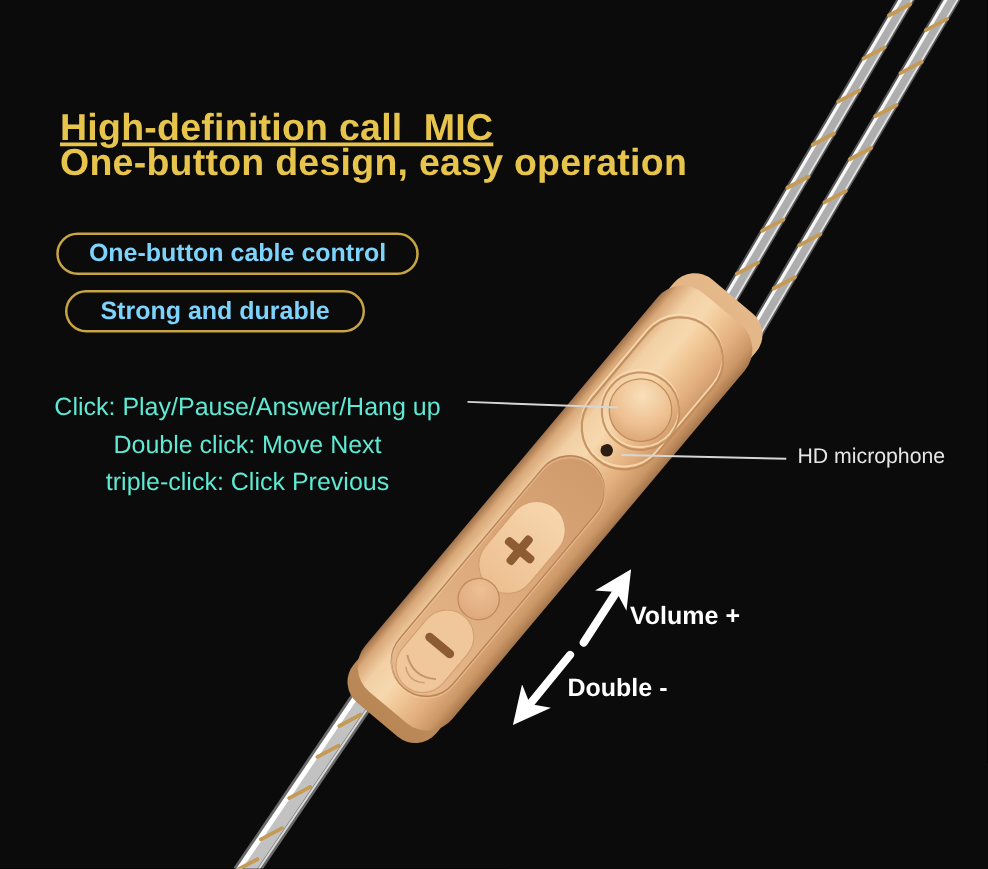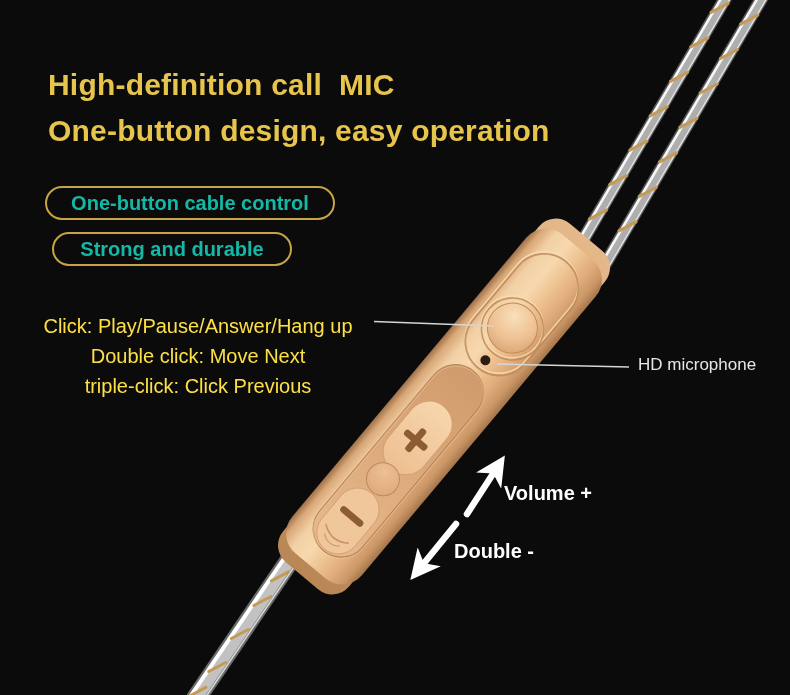--- a/index.html
+++ b/index.html
@@ -9,25 +9,25 @@
     font-family:"Liberation Sans","DejaVu Sans",sans-serif;
   }
   .abs{position:absolute;}
   .headline{
     left:48px;color:#e7c44c;font-weight:bold;font-size:30px;
     white-space:pre;letter-spacing:.2px;line-height:1;
   }
   .pill{
     box-sizing:border-box;height:34px;border:2px solid #c7a544;border-radius:17px;
     display:flex;align-items:center;justify-content:center;
-    color:#14b8a6;font-weight:bold;font-size:20px;white-space:pre;
+    color:#7dd3fc;font-weight:bold;font-size:20px;white-space:pre;
   }
   .instructions{
     left:28px;top:311px;width:340px;text-align:center;
-    color:#fde047;font-size:20px;line-height:30px;font-weight:normal;
+    color:#5eead4;font-size:20px;line-height:30px;font-weight:normal;
   }
   .hd-label{
     left:638px;top:355px;color:#e6e6e6;font-size:17px;font-weight:normal;white-space:pre;
   }
   .vol-label{
     color:#ffffff;font-weight:bold;font-size:20px;white-space:pre;
   }
   svg{display:block;}
 </style>
 </head>
@@ -155,21 +155,21 @@
       </g>
     </g>
 
     <line x1="374" y1="321.5" x2="494" y2="326" stroke="#d6d6d6" stroke-width="1.6"></line>
     <line x1="497" y1="364" x2="629" y2="367" stroke="#d6d6d6" stroke-width="1.6"></line>
 
     <line x1="467" y1="514" x2="500" y2="463" stroke="#ffffff" stroke-width="6.5" stroke-linecap="round" marker-end="url(#arrowhead)"></line>
     <line x1="456" y1="524" x2="416" y2="573" stroke="#ffffff" stroke-width="6.5" stroke-linecap="round" marker-end="url(#arrowhead)"></line>
   </svg>
 
-  <div class="abs headline" style="top:70px;">High-definition call  MIC</div>
+  <div class="abs headline" style="top:88px;text-decoration:underline;">High-definition call  MIC</div>
   <div class="abs headline" style="top:116px;">One-button design, easy operation</div>
 
   <div class="abs pill" style="left:45px;top:186px;width:290px;">
     <span>One-button cable control</span>
   </div>
   <div class="abs pill" style="left:52px;top:232px;width:240px;">
     <span>Strong and durable</span>
   </div>
 
   <div class="abs instructions">

